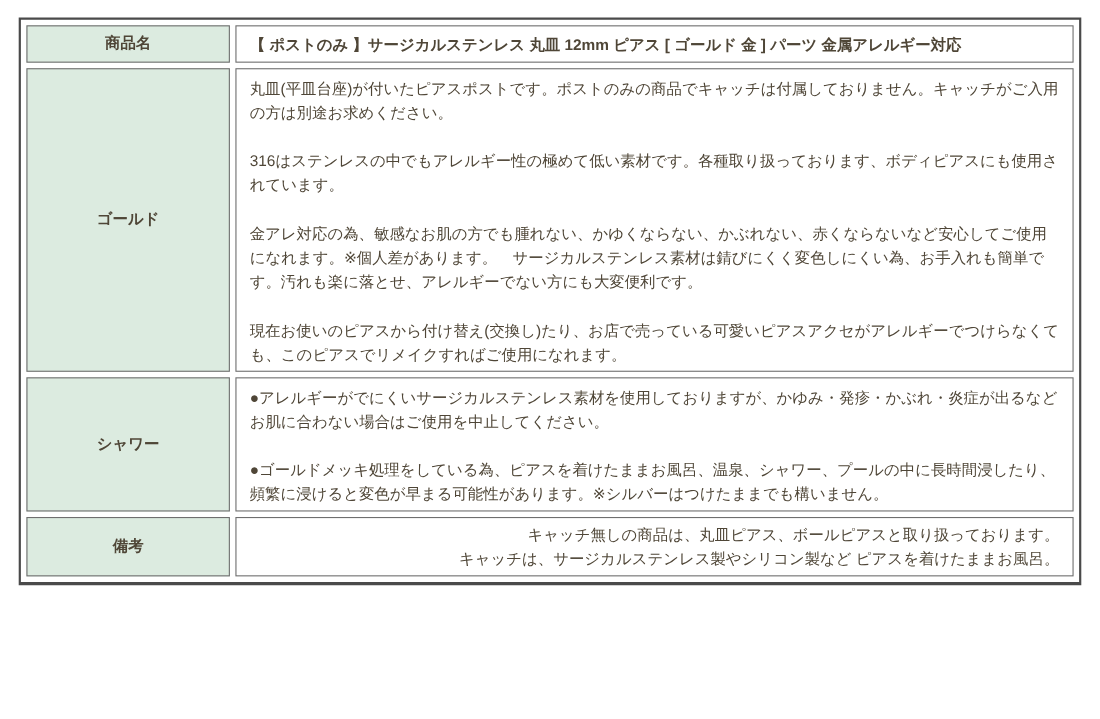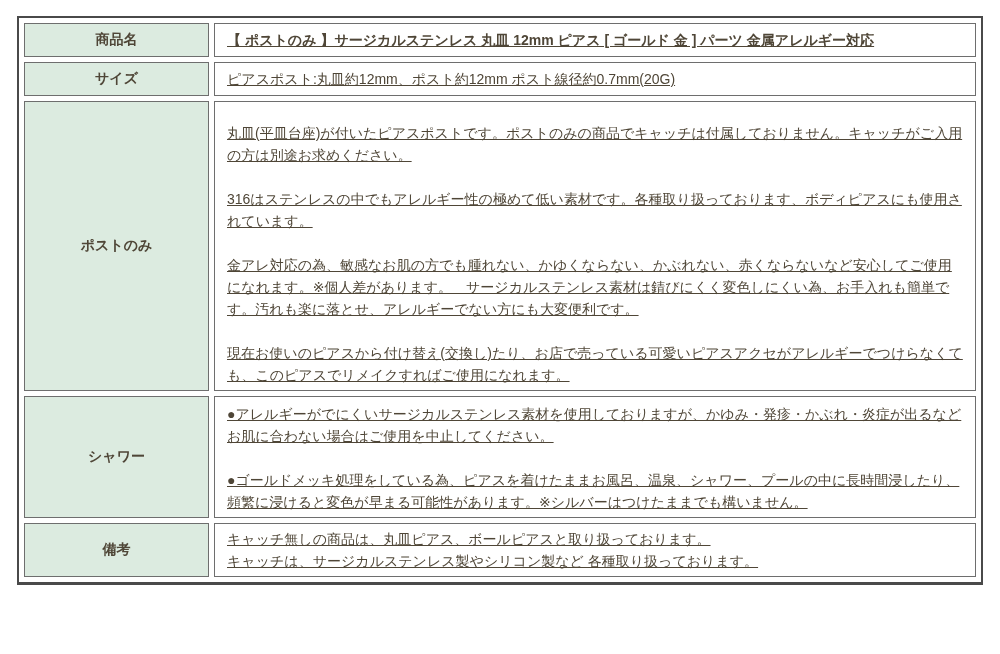--- a/index.html
+++ b/index.html
@@ -33,27 +33,26 @@
     padding: 4px 14px;
   }
   td.value-cell {
     background: #ffffff;
     border: 1px solid #6e6e6e;
     font-size: 14px;
     line-height: 22px;
     color: #4f4637;
     padding: 4px 12px;
     vertical-align: middle;
-    text-decoration: underline;
   }
   td.v-single { height: 34px; }
   td.v-title p { font-weight: bold; }
-  td.v-desc    { height: 268px; vertical-align: top; padding-top: 20px; }
+  td.v-desc    { height: 268px; vertical-align: top; padding-top: 6px; }
   td.v-caution { height: 104px; vertical-align: top; padding-top: 6px; }
-  td.v-notes   { height: 52px;  vertical-align: middle; }
+  td.v-notes   { height: 52px;  vertical-align: middle; text-align: right; }
   .para { margin: 0; }
   .v-desc .para, .v-caution .para { margin: 0 0 22px 0; }
   .v-desc .para:last-child, .v-caution .para:last-child { margin-bottom: 0; }
   .v-notes .para { margin: 0; }
 </style>
 </head>
 <body>
 
 <div class="page">
   <div class="table-wrap">
@@ -62,34 +61,26 @@
 
         <tr>
           <th class="label-cell">
             <span>商品名</span>
           </th>
           <td class="value-cell v-single v-title">
             <p class="para">【 ポストのみ 】サージカルステンレス 丸皿 12mm ピアス [ ゴールド 金 ] パーツ 金属アレルギー対応</p>
           </td>
         </tr>
 
-        <tr>
-          <th class="label-cell">
-            <span>サイズ</span>
-          </th>
-          <td class="value-cell v-single">
-            <p class="para">ピアスポスト:丸皿約12mm、ポスト約12mm ポスト線径約0.7mm(20G)</p>
-          </td>
-        </tr>
 
 
 
         <tr>
           <th class="label-cell">
-            <span>ポストのみ</span>
+            <span>ゴールド</span>
           </th>
           <td class="value-cell v-desc">
             <p class="para">丸皿(平皿台座)が付いたピアスポストです。ポストのみの商品でキャッチは付属しておりません。キャッチがご入用の方は別途お求めください。</p>
             <p class="para">316はステンレスの中でもアレルギー性の極めて低い素材です。各種取り扱っております、ボディピアスにも使用されています。</p>
             <p class="para">金アレ対応の為、敏感なお肌の方でも腫れない、かゆくならない、かぶれない、赤くならないなど安心してご使用になれます。※個人差があります。　サージカルステンレス素材は錆びにくく変色しにくい為、お手入れも簡単です。汚れも楽に落とせ、アレルギーでない方にも大変便利です。</p>
             <p class="para">現在お使いのピアスから付け替え(交換し)たり、お店で売っている可愛いピアスアクセがアレルギーでつけらなくても、このピアスでリメイクすればご使用になれます。</p>
           </td>
         </tr>
 
         <tr>
@@ -101,20 +92,20 @@
             <p class="para">●ゴールドメッキ処理をしている為、ピアスを着けたままお風呂、温泉、シャワー、プールの中に長時間浸したり、頻繁に浸けると変色が早まる可能性があります。※シルバーはつけたままでも構いません。</p>
           </td>
         </tr>
 
         <tr>
           <th class="label-cell">
             <span>備考</span>
           </th>
           <td class="value-cell v-notes">
             <p class="para">キャッチ無しの商品は、丸皿ピアス、ボールピアスと取り扱っております。</p>
-            <p class="para">キャッチは、サージカルステンレス製やシリコン製など 各種取り扱っております。</p>
+            <p class="para">キャッチは、サージカルステンレス製やシリコン製など ピアスを着けたままお風呂。</p>
           </td>
         </tr>
 
       </tbody>
     </table>
   </div>
 </div>
 
 </body></html>

